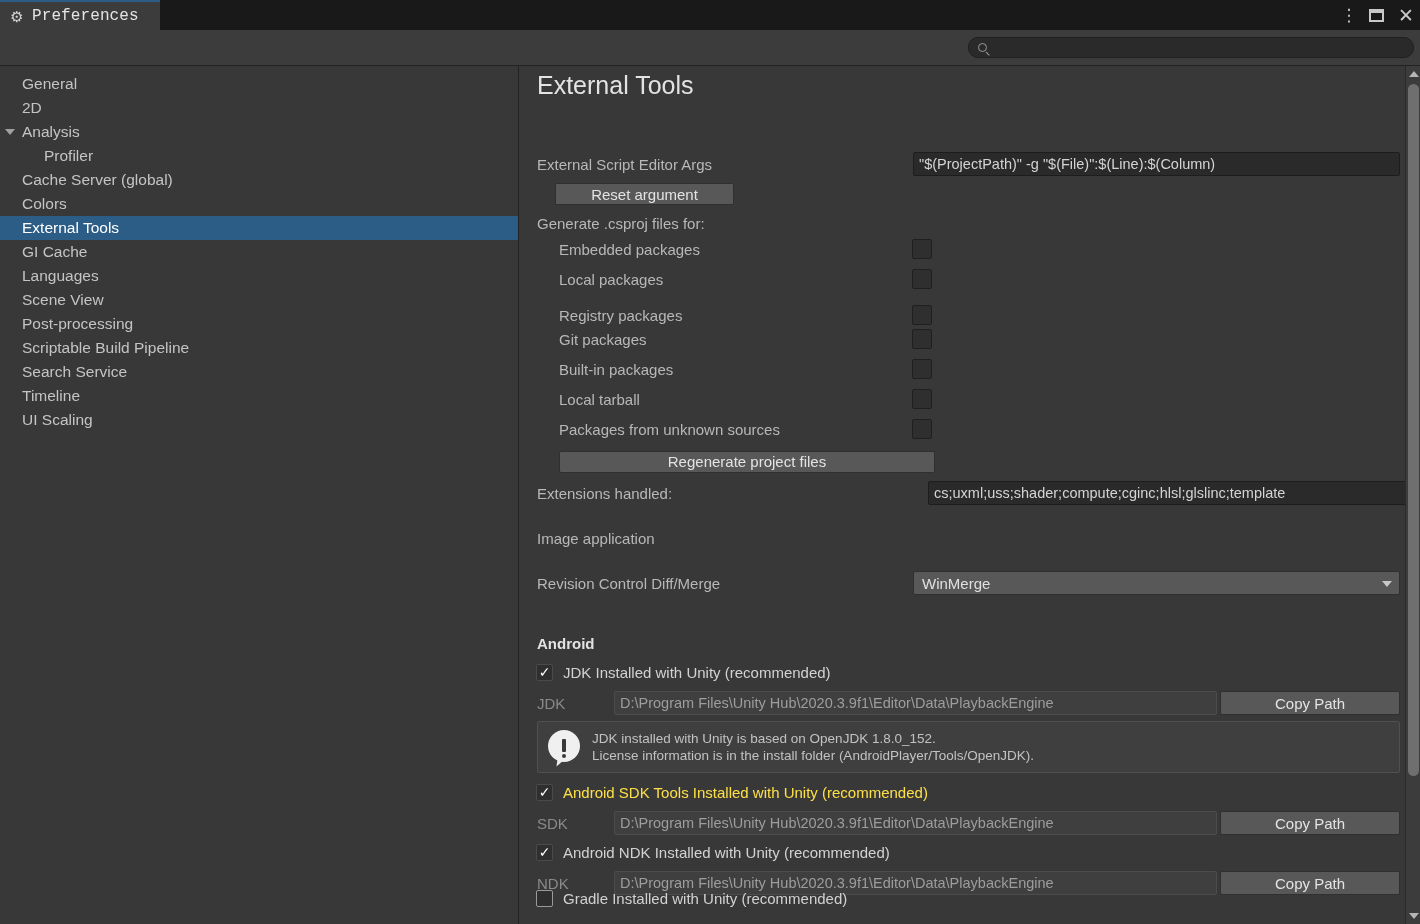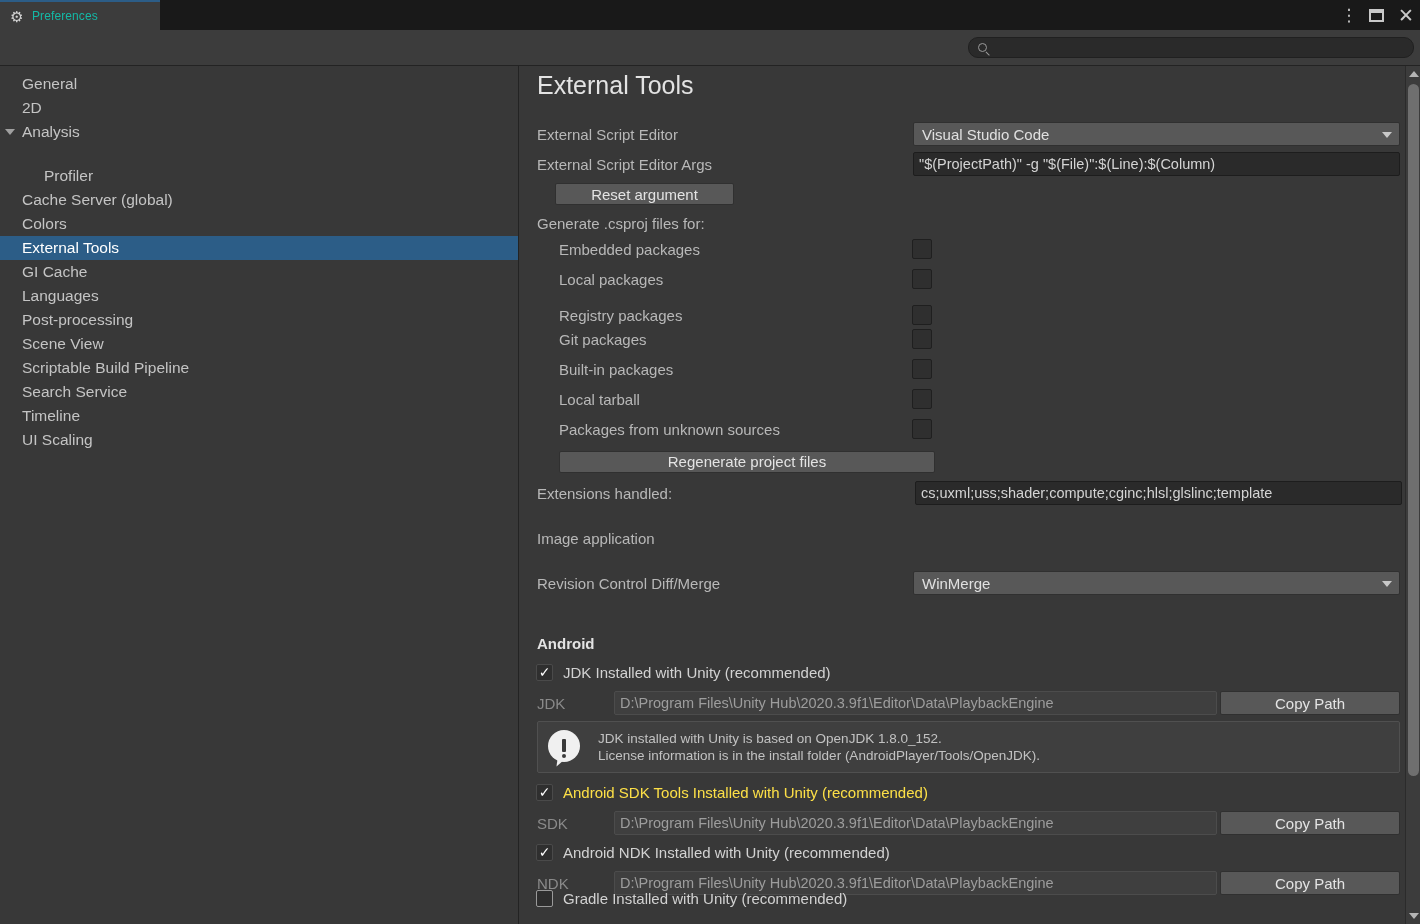--- a/index.html
+++ b/index.html
@@ -15,21 +15,21 @@
   .titlebar {
     position: absolute; left: 0; top: 0; width: 1420px; height: 30px;
     background: #191919;
   }
   .tab {
     position: absolute; left: 0; top: 0; width: 160px; height: 30px;
     background: #3c3c3c;
     border-top: 2px solid #2c5d87;
     display: flex; align-items: center; padding-left: 10px; gap: 7px;
   }
-  .tab-title { font-size: 12px; color: #14b8a6; letter-spacing: .1px; }
+  .tab-title { font-size: 16px; color: #e5e5e5; letter-spacing: .1px; font-family: Liberation Mono, monospace; }
   .gear {
     width: 15px; height: 15px; position: relative; display: inline-block;
     color: #d2d2d2; font-size: 15px; line-height: 15px;
   }
   .win-ctrls {
     position: absolute; right: 6px; top: 0; height: 30px;
     display: flex; align-items: center; gap: 14px;
   }
   .ctrl { color: #c8c8c8; cursor: default; display:flex; align-items:center; justify-content:center; }
   .dots { font-size: 17px; line-height: 1; width: 12px; text-align:center; }
@@ -64,21 +64,21 @@
   .sidebar {
     position: absolute; left: 0; top: 66px; width: 519px; height: 858px;
     background: #383838; border-right: 1px solid #232323;
     padding-top: 6px;
   }
   .tree-item {
     height: 24px; display: flex; align-items: center;
     color: #c4c4c4; font-size: 15.5px; padding-left: 22px;
     white-space: nowrap;
   }
-  .tree-item.indent { padding-left: 44px; margin-top: 20px; }
+  .tree-item.indent { padding-left: 44px; }
   .tree-item.selected { background: #2c5d87; color: #ffffff; }
   .tri {
     position: absolute; left: 5px;
     width: 0; height: 0;
     border-left: 5px solid transparent; border-right: 5px solid transparent;
     border-top: 6px solid #a0a0a0;
   }
   .tree-item.has-tri { position: relative; }
 
   
@@ -128,21 +128,21 @@
     background: #2f2f2f; border: 1px solid #4a4a4a; flex: none;
     display: flex; align-items: center; justify-content: center;
     color: #ffffff; font-size: 14px; line-height: 1;
   }
   .cbox-sm.unchecked-light { border-color: #9a9a9a; background: #2e2e2e; }
 
   .section-head { color: #e3e3e3; font-size: 15px; font-weight: bold; }
 
   .infobox {
     background: #3f3f3f; border: 1px solid #505050; border-radius: 2px;
-    display: flex; align-items: center; padding: 8px 10px; gap: 16px;
+    display: flex; align-items: center; padding: 8px 10px; gap: 10px;
   }
   .bubble {
     width: 34px; height: 34px; flex: none; position: relative;
   }
   .bubble .circ {
     width: 32px; height: 32px; border-radius: 50%; background: #f0f0f0;
     display: flex; align-items: center; justify-content: center;
   }
   .bubble .tailp {
     position: absolute; left: 9px; bottom: -3px;
@@ -224,49 +224,42 @@
     <div class="tree-item selected">
       <span>External Tools</span>
     </div>
     <div class="tree-item">
       <span>GI Cache</span>
     </div>
     <div class="tree-item">
       <span>Languages</span>
     </div>
     <div class="tree-item">
+      <span>Scene View</span>
+    </div>
+    <div class="tree-item">
       <span>Post-processing</span>
-    </div>
-    <div class="tree-item">
-      <span>Scene View</span>
     </div>
     <div class="tree-item">
       <span>Scriptable Build Pipeline</span>
     </div>
     <div class="tree-item">
       <span>Search Service</span>
     </div>
     <div class="tree-item">
       <span>Timeline</span>
     </div>
     <div class="tree-item">
       <span>UI Scaling</span>
     </div>
   </div>
 
 <div class="main">
   <div class="page-title">External Tools</div>
 
-  <div class="row" style="top:56px; height:24px;">
-    <span class="lbl" style="position:absolute; left:17px;">External Script Editor</span>
-    <div class="dropdown" style="position:absolute; left:393px; width:487px;">
-      <span>Visual Studio Code</span>
-      <span class="caret"></span>
-    </div>
-  </div>
 
   <div class="row" style="top:86px; height:24px;">
     <span class="lbl" style="position:absolute; left:17px;">External Script Editor Args</span>
     <div class="textfield" style="position:absolute; left:393px; width:487px;">
       <span>"$(ProjectPath)" -g "$(File)":$(Line):$(Column)</span>
     </div>
   </div>
 
   <div class="row" style="top:117px; height:22px;">
     <div class="btn" style="position:absolute; left:35px; width:179px;">Reset argument</div>
@@ -306,21 +299,21 @@
         <span class="cbox" style="position: absolute; left: 392px;"></span>
       </div>
     </div>
 
   <div class="row" style="top:384px; height:23px;">
     <div class="btn" style="position:absolute; left:39px; width:376px;">Regenerate project files</div>
   </div>
 
   <div class="row" style="top:415px; height:24px;">
     <span class="lbl" style="position:absolute; left:17px;">Extensions handled:</span>
-    <div class="textfield" style="position:absolute; left:395px; width:487px;">
+    <div class="textfield" style="position:absolute; left:408px; width:487px;">
       <span>cs;uxml;uss;shader;compute;cginc;hlsl;glslinc;template</span>
     </div>
   </div>
 
   <div class="row" style="top:460px; height:24px;">
     <span class="lbl" style="position:absolute; left:17px;">Image application</span>
   </div>
 
   <div class="row" style="top:505px; height:24px;">
     <span class="lbl" style="position:absolute; left:17px;">Revision Control Diff/Merge</span>

